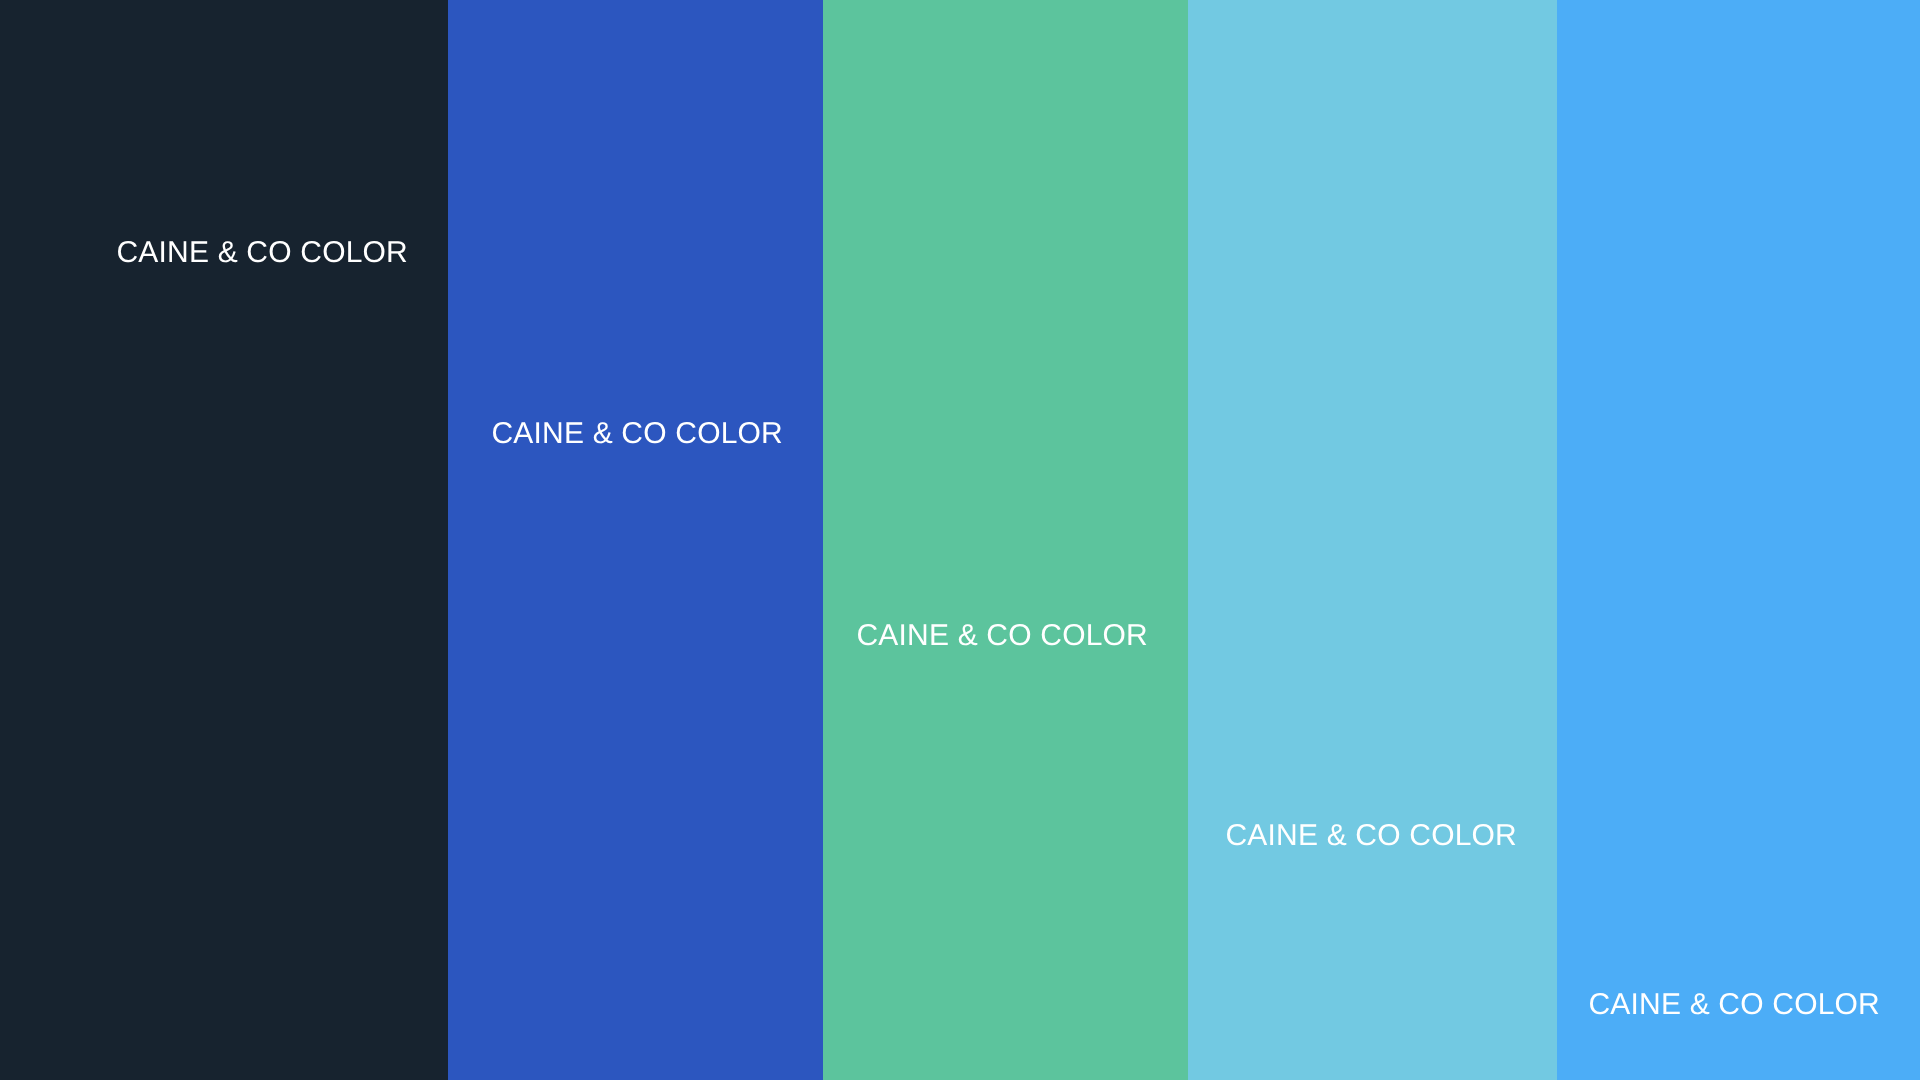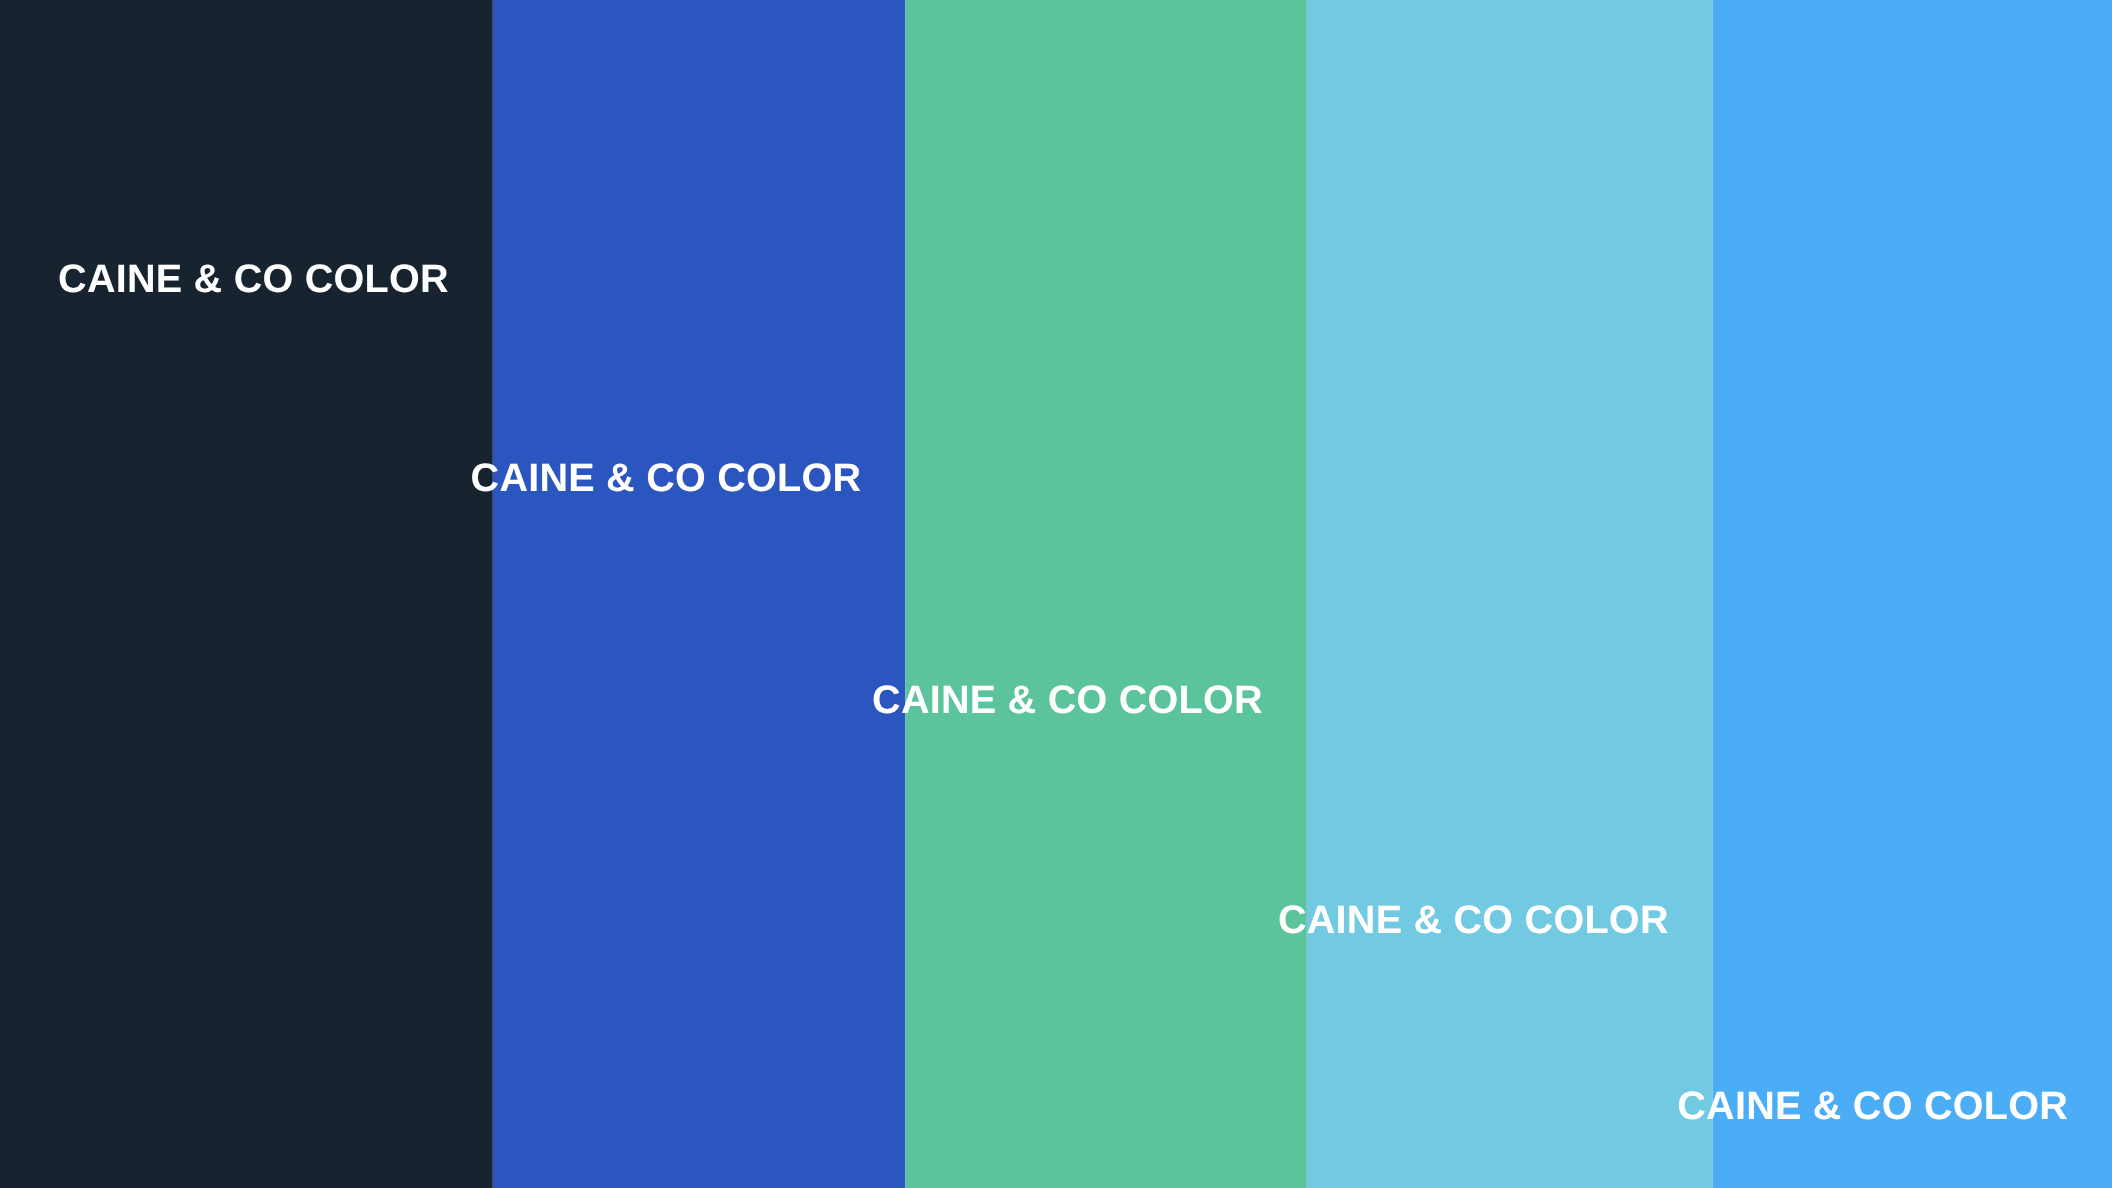--- a/index.html
+++ b/index.html
@@ -29,22 +29,22 @@
     box-sizing: border-box;
     display: block;
     flex: 0 0 auto;
   }
   .swatch-label {
     position: absolute;
     right: 40px;
     white-space: nowrap;
     color: #ffffff;
     font-family: "Liberation Sans", sans-serif;
-    font-weight: bold;
-    font-size: 36px;
+    font-weight: normal;
+    font-size: 30px;
     letter-spacing: 0.2px;
     line-height: 1;
     transform: translateY(-50%);
     -webkit-font-smoothing: antialiased;
     text-rendering: geometricPrecision;
   }
 </style>
 </head>
 <body>
 

